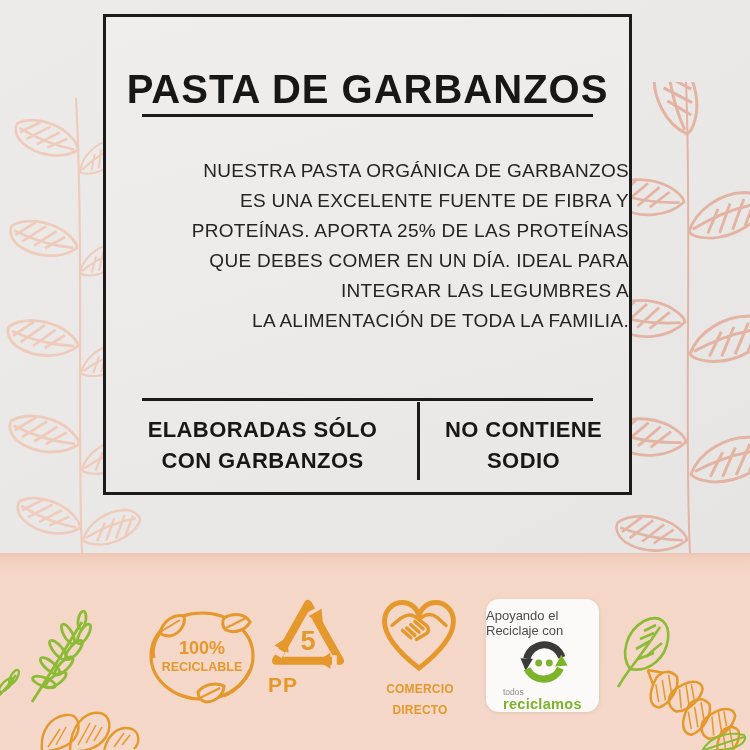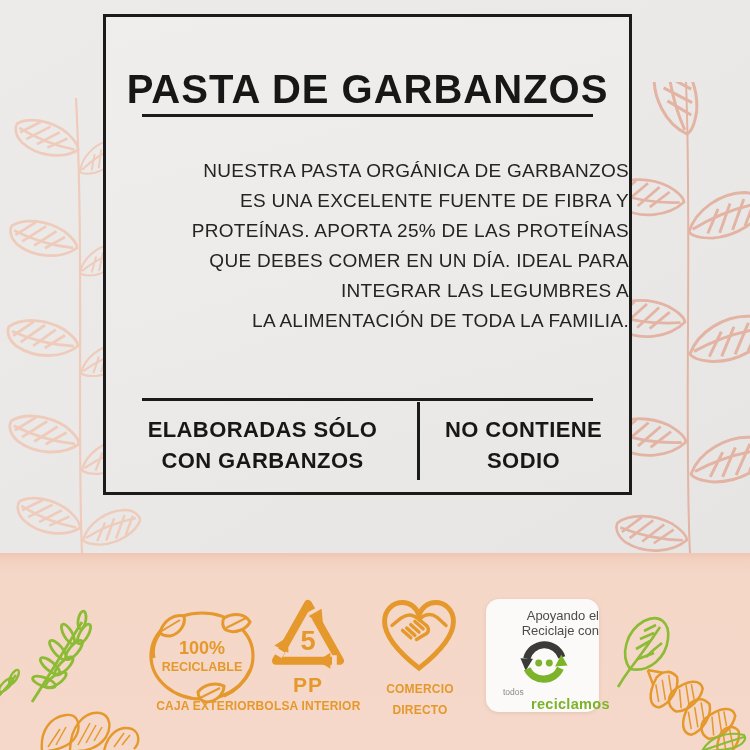--- a/index.html
+++ b/index.html
@@ -44,35 +44,35 @@
     position:absolute;left:0;top:553px;width:750px;height:197px;
     background:linear-gradient(180deg,#eec6b4 0%,#f3d2c1 4%,#f5d7c8 12%,#f5d8c9 100%);
   }
   .band *{box-sizing:border-box;}
   .icon{position:absolute;}
   .caption{
     position:absolute;text-align:center;color:#e5982b;font-weight:bold;
     font-size:12px;line-height:21px;letter-spacing:0.2px;white-space:pre-line;
   }
   .pp-code{
-    position:absolute;left:268px;top:120px;width:80px;text-align:center;
+    position:absolute;left:268px;top:120px;width:80px;
     color:#e5982b;font-weight:bold;font-size:21px;letter-spacing:1px;
   }
   
   .badge{
     position:absolute;left:486px;top:46px;width:113px;height:113px;
     background:#fbfaf9;border-radius:13px;box-shadow:0 1px 4px rgba(90,60,40,.12);
   }
   .badge-heading{
-    position:absolute;left:0;top:9px;width:100%;text-align:right;
-    font-size:13px;line-height:15px;color:#4c4c4a;white-space:pre-line;padding-left:12px;
+    position:absolute;left:0;top:9px;width:100%;text-align:left;
+    font-size:13px;line-height:15px;color:#4c4c4a;white-space:pre-line;
   }
   .badge-logo{position:absolute;left:31px;top:40px;}
   .badge-small{position:absolute;left:17px;top:88px;font-size:8.5px;color:#8a8a88;text-align:center;}
-  .badge-brand{position:absolute;left:17px;top:97px;font-size:14.5px;font-weight:bold;color:#7db32b;letter-spacing:0.3px;margin-left:28px;}
+  .badge-brand{position:absolute;left:17px;top:97px;font-size:14.5px;font-weight:bold;color:#7db32b;letter-spacing:0.3px;}
 </style>
 </head>
 <body>
 
 <div class="package">
 
   <div class="top-section">
 
     <svg class="wm" style="left:-6px;top:88px" width="212" height="465" viewBox="0 0 212 465">
       <defs>
@@ -179,36 +179,34 @@
         <path d="M52,82 C58,74 70,72 78,76 C78,84 70,92 60,92 C55,91 52,87 52,82 Z"></path>
       </g>
       <g stroke="#e5982b" stroke-width="2" fill="none">
         <path d="M14,22 L34,10"></path>
           <path d="M80,18 L100,8"></path>
           <path d="M54,88 L74,78"></path>
       </g>
       <text x="56" y="44" text-anchor="middle" font-size="18" font-weight="bold" fill="#e5982b" font-family="Liberation Sans, sans-serif">100%</text>
       <text x="56" y="61" text-anchor="middle" font-size="12.5" font-weight="bold" fill="#e5982b" font-family="Liberation Sans, sans-serif">RECICLABLE</text>
     </svg>
-    <div class="caption" style="left:136px;top:143px;width:140px">CAJA EXTERIOR</div>
 
     <svg class="icon" style="left:268px;top:43px" width="80" height="76" viewBox="0 0 100 95">
       <path d="M50,10 L90,81 L10,81 Z" stroke="#e5982b" stroke-width="10" fill="none" stroke-linejoin="round"></path>
 
       <path d="M56,17 L61,26" stroke="#f5d8c9" stroke-width="14" fill="none"></path>
       <path d="M80,81 L86,81" stroke="#f5d8c9" stroke-width="14" fill="none"></path>
       <path d="M11,74 L15,67" stroke="#f5d8c9" stroke-width="14" fill="none"></path>
 
       <polygon points="69,39 51,25 67,16" fill="#e5982b"></polygon>
       <polygon points="62,81 78,71 78,91" fill="#e5982b"></polygon>
       <polygon points="25,51 25.5,71 8,62" fill="#e5982b"></polygon>
       <text x="50" y="67" text-anchor="middle" font-size="34" font-weight="bold" fill="#e5982b" font-family="Liberation Sans, sans-serif">5</text>
     </svg>
     <div class="pp-code">PP</div>
-    <div class="caption" style="left:238px;top:143px;width:140px">BOLSA INTERIOR</div>
 
     <svg class="icon" style="left:378px;top:42px" width="82" height="84" viewBox="0 0 100 100">
       <path d="M50,88 C22,66 8,48 8,31 C8,17 18,8 30,8 C39,8 47,14 50,23 C53,14 61,8 70,8 C82,8 92,17 92,31 C92,48 78,66 50,88 Z" stroke="#e5982b" stroke-width="6" fill="none"></path>
       <g stroke="#e5982b" stroke-width="4.2" fill="none" stroke-linecap="round" stroke-linejoin="round">
         <path d="M17,36 L28,27 C35,22 42,22 48,27 L59,36"></path>
         <path d="M83,36 L72,26 C65,21 58,22 52,27"></path>
         <path d="M59,36 C63,40 62,45 57,47 L47,53"></path>
         <path d="M45,31 L55,40"></path>
         <path d="M40,35 L50,44"></path>
         <path d="M35,39 L45,48"></path>

